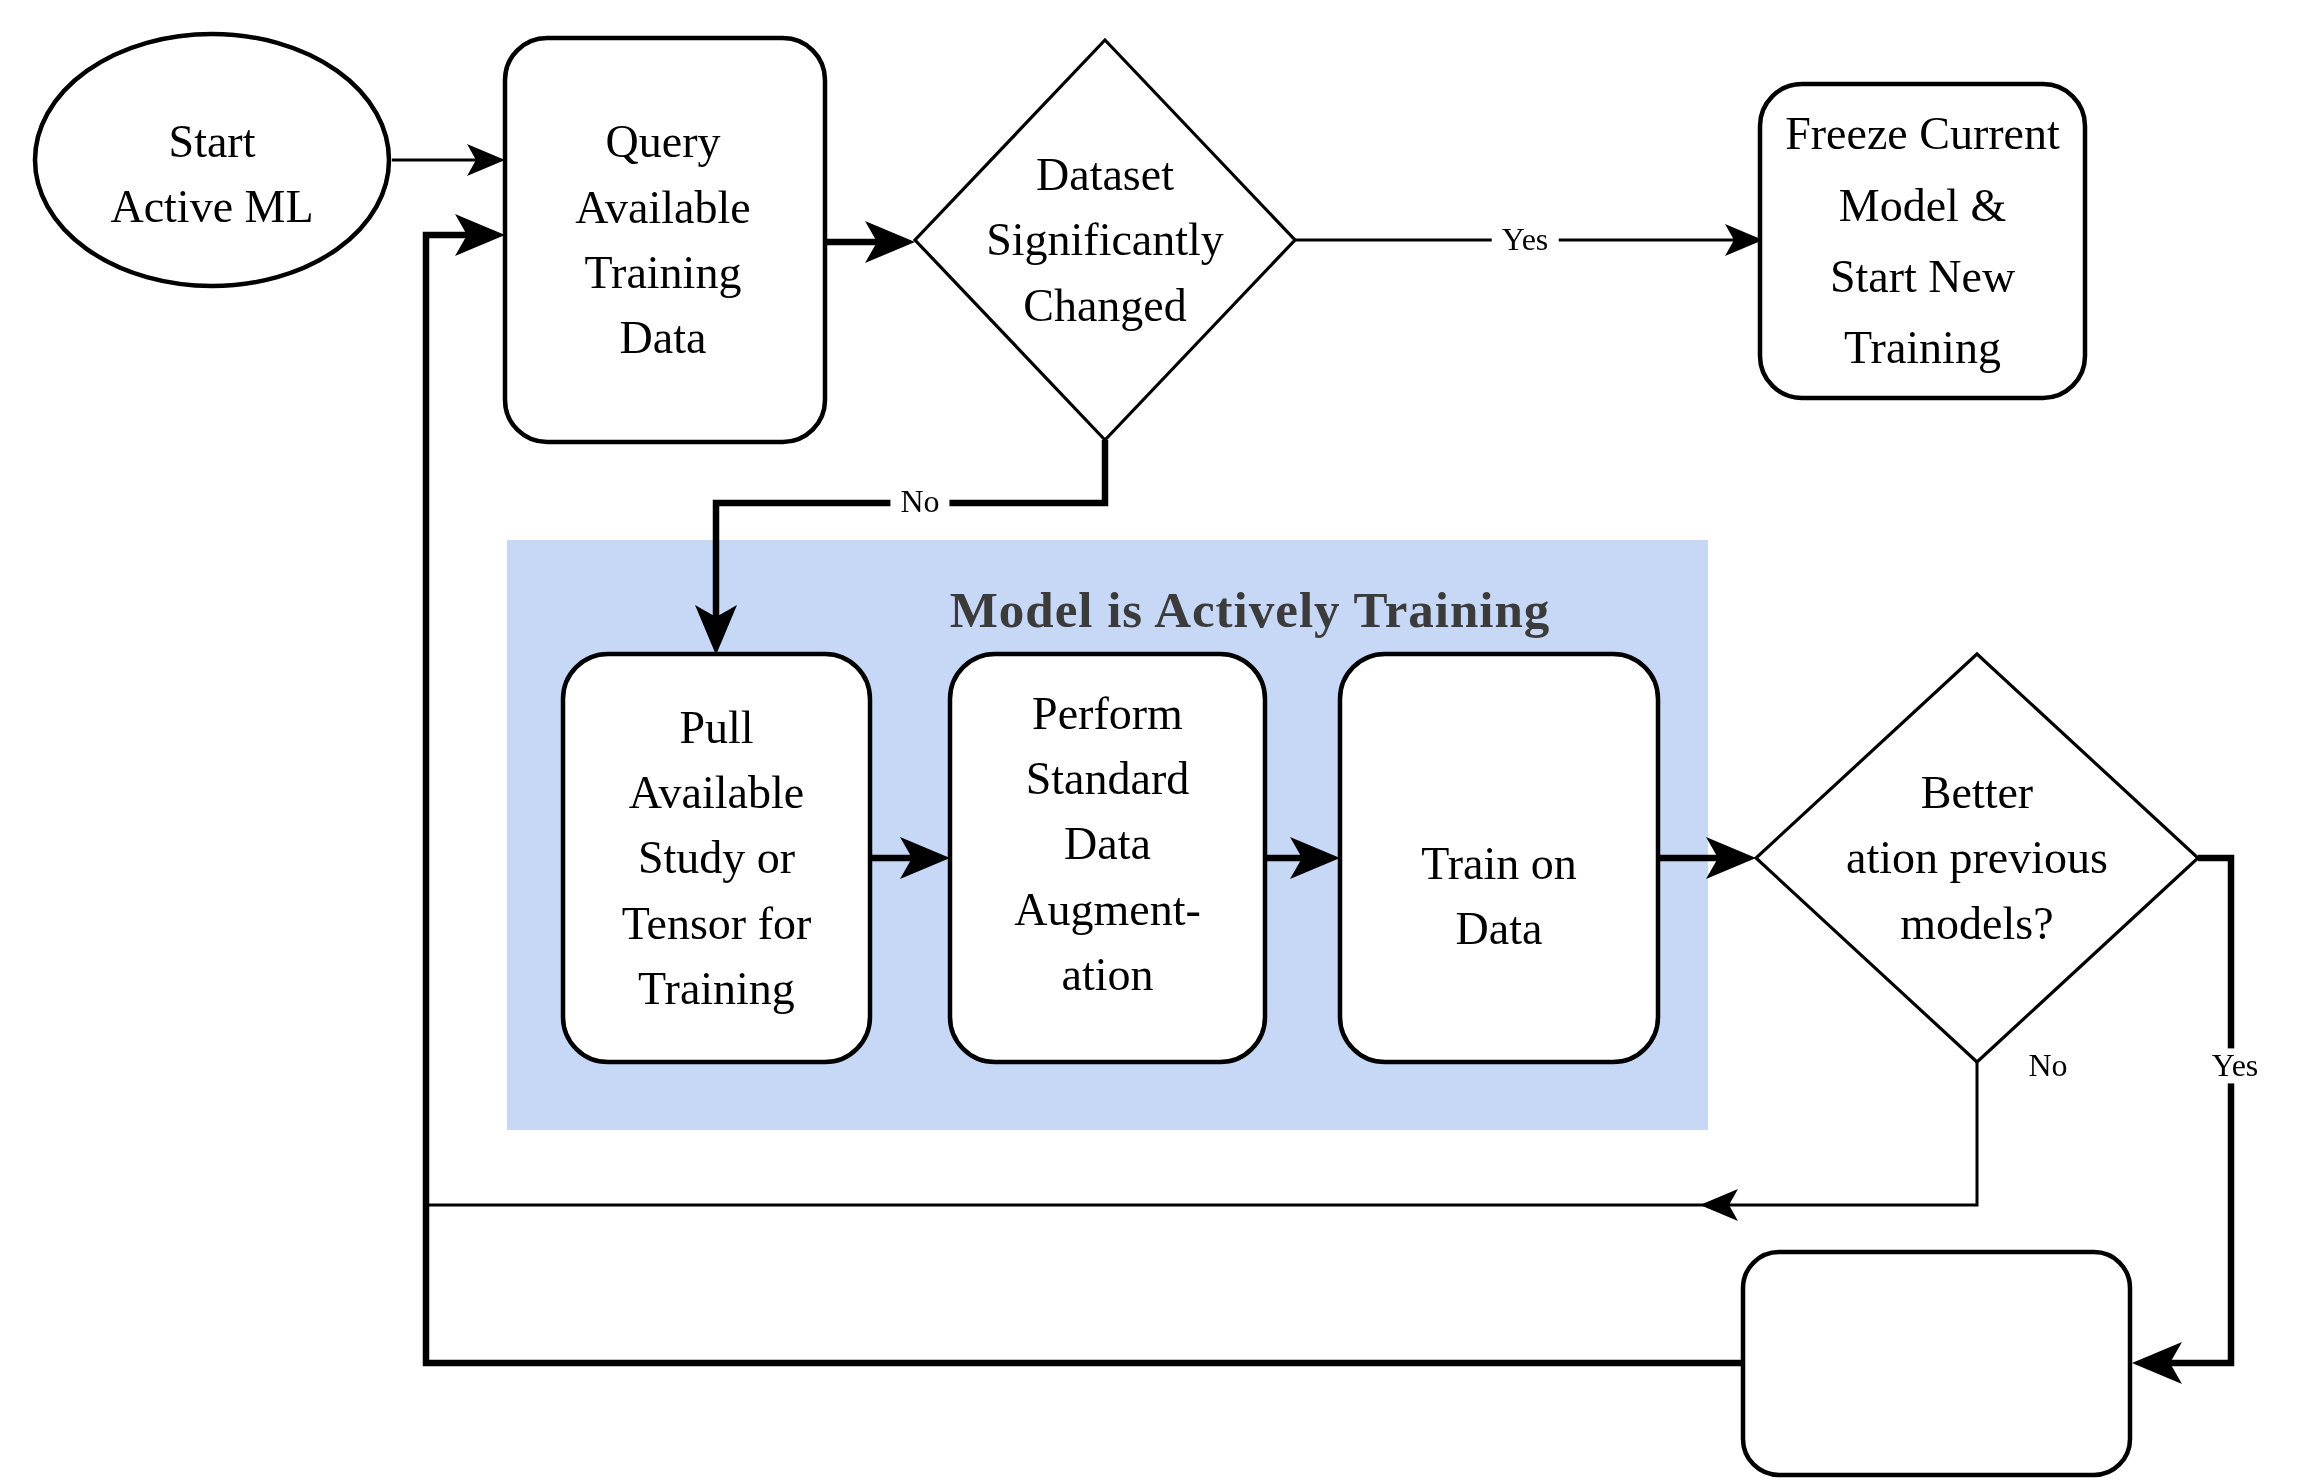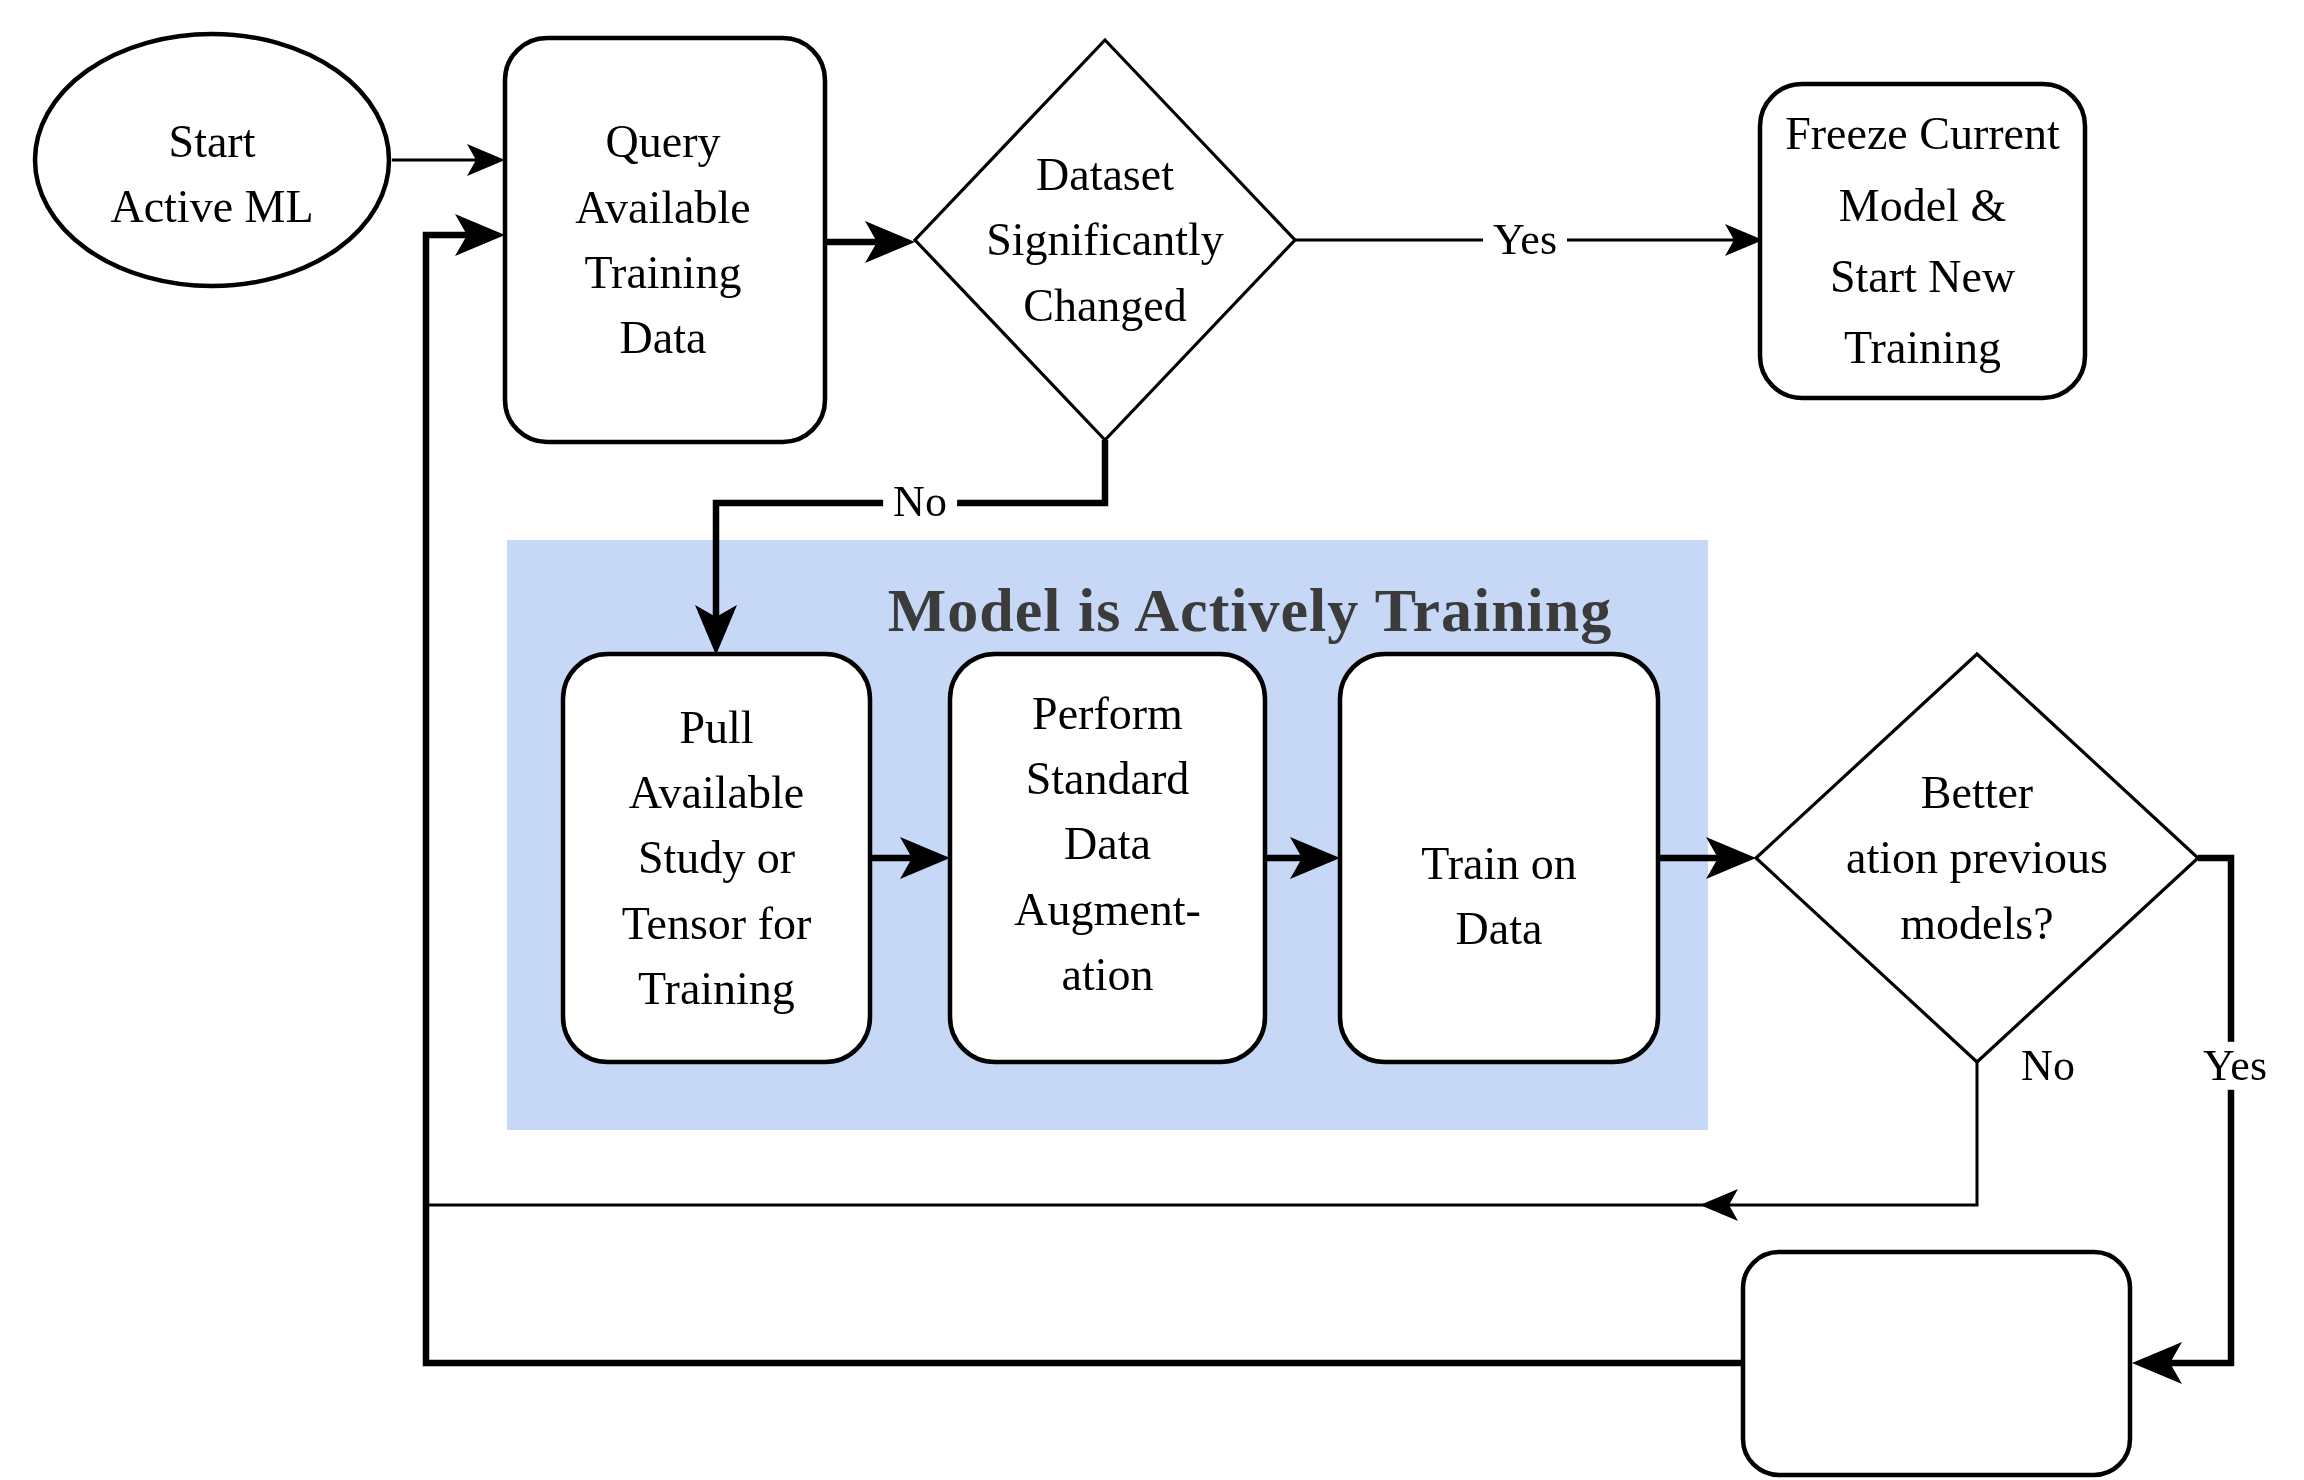--- a/index.html
+++ b/index.html
@@ -15,31 +15,31 @@
     position:absolute;
     display:flex; align-items:center; justify-content:center;
     text-align:center;
     white-space:pre-line;
     font-size:46px; line-height:1.42;
     color:#000000;
   }
   .edge-label {
     position:absolute;
     transform:translate(-50%,-50%);
-    font-size:44px; line-height:1.1;
+    font-size:32px; line-height:1.1;
     color:#000000;
     padding:0 10px;
     white-space:nowrap;
   }
   .on-line { background:#ffffff; }
   .region-title {
     position:absolute;
     left:700px; top:572px; width:1100px; height:76px;
     display:flex; align-items:center; justify-content:center;
-    font-size:62px; font-weight:bold;
+    font-size:51px; font-weight:bold;
     color:#3b3b3b;
     letter-spacing:1px;
     white-space:nowrap;
   }
   svg .shape { fill:#ffffff; stroke:#000000; }
   svg .edge  { fill:none; stroke:#000000; }
   svg .thin  { stroke-width:3; }
   svg .thick { stroke-width:6.5; }
   svg .head  { fill:#000000; stroke:none; }
 </style>

